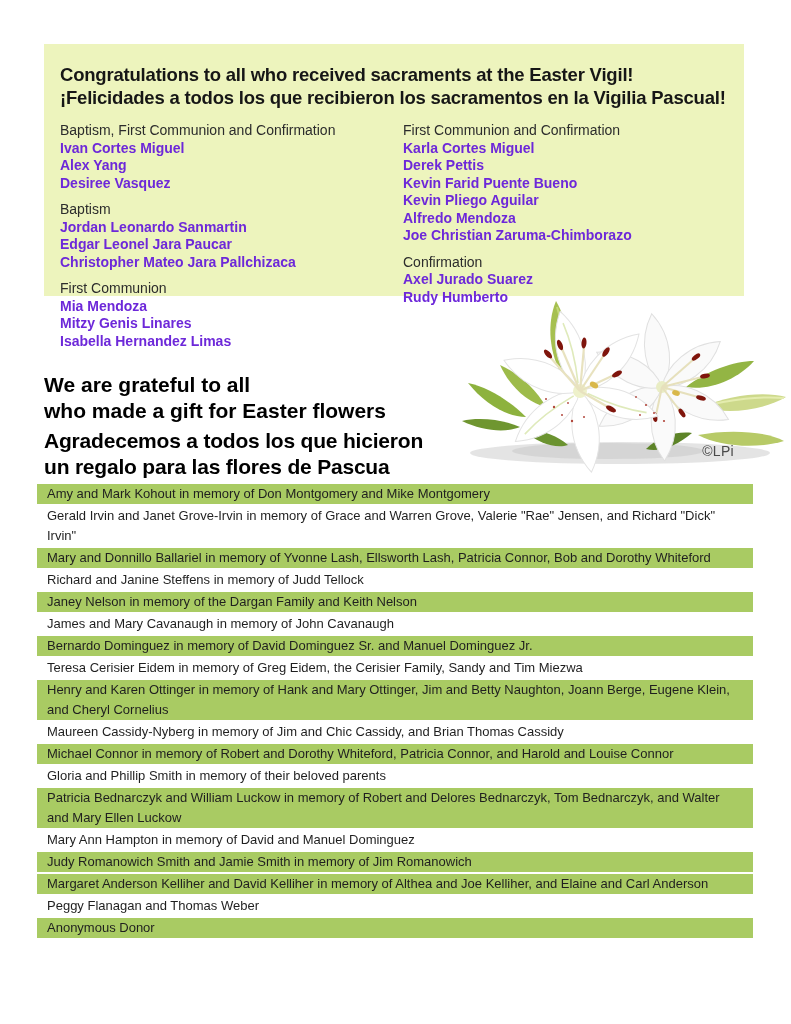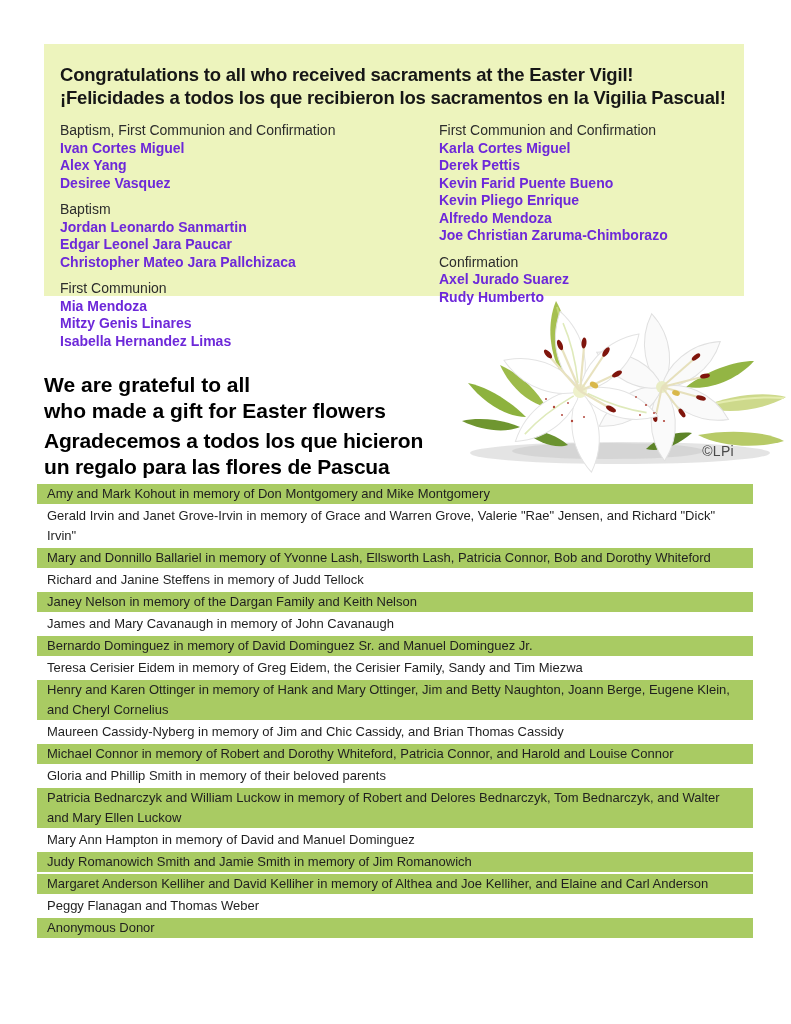--- a/index.html
+++ b/index.html
@@ -9,21 +9,21 @@
   }
   
   .congrats-box{
     position:absolute;left:44px;top:44px;width:700px;height:252px;
     background:var(--box-bg,#edf4bd);box-sizing:border-box;padding:19px 16px 0 16px;
   }
   .congrats-title{
     font-weight:bold;font-size:18.5px;line-height:23px;color:#161616;
     letter-spacing:-0.2px;white-space:nowrap;
   }
-  .sacrament-columns{display:flex;margin-top:13px;gap:36px;}
+  .sacrament-columns{display:flex;margin-top:13px;}
   .sacrament-column{box-sizing:border-box;}
   .sacrament-column.left{width:343px;flex:0 0 343px;}
   .sacrament-column.right{flex:1;}
   .group{margin-bottom:9px;}
   .group-label{font-size:14px;line-height:17.5px;color:#2c2c2c;font-weight:normal;}
   .person-name{font-size:14px;line-height:17.5px;font-weight:bold;color:#6d28d9;}
   
   .flower-wrap{position:absolute;left:450px;top:295px;width:341px;height:185px;z-index:3;}
   .flower-credit{
     position:absolute;right:57px;bottom:21px;font-size:14px;font-weight:normal;
@@ -69,21 +69,21 @@
           <div class="person-name">Mitzy Genis Linares</div>
           <div class="person-name">Isabella Hernandez Limas</div>
         </div>
       </div>
     <div class="sacrament-column right">
         <div class="group">
           <div class="group-label">First Communion and Confirmation</div>
           <div class="person-name">Karla Cortes Miguel</div>
           <div class="person-name">Derek Pettis</div>
           <div class="person-name">Kevin Farid Puente Bueno</div>
-          <div class="person-name">Kevin Pliego Enrique</div>
+          <div class="person-name">Kevin Pliego Aguilar</div>
           <div class="person-name">Alfredo Mendoza</div>
           <div class="person-name">Joe Christian Zaruma-Chimborazo</div>
         </div>
         <div class="group">
           <div class="group-label">Confirmation</div>
           <div class="person-name">Axel Jurado Suarez</div>
           <div class="person-name">Rudy Humberto</div>
         </div>
       </div>
   </div>

